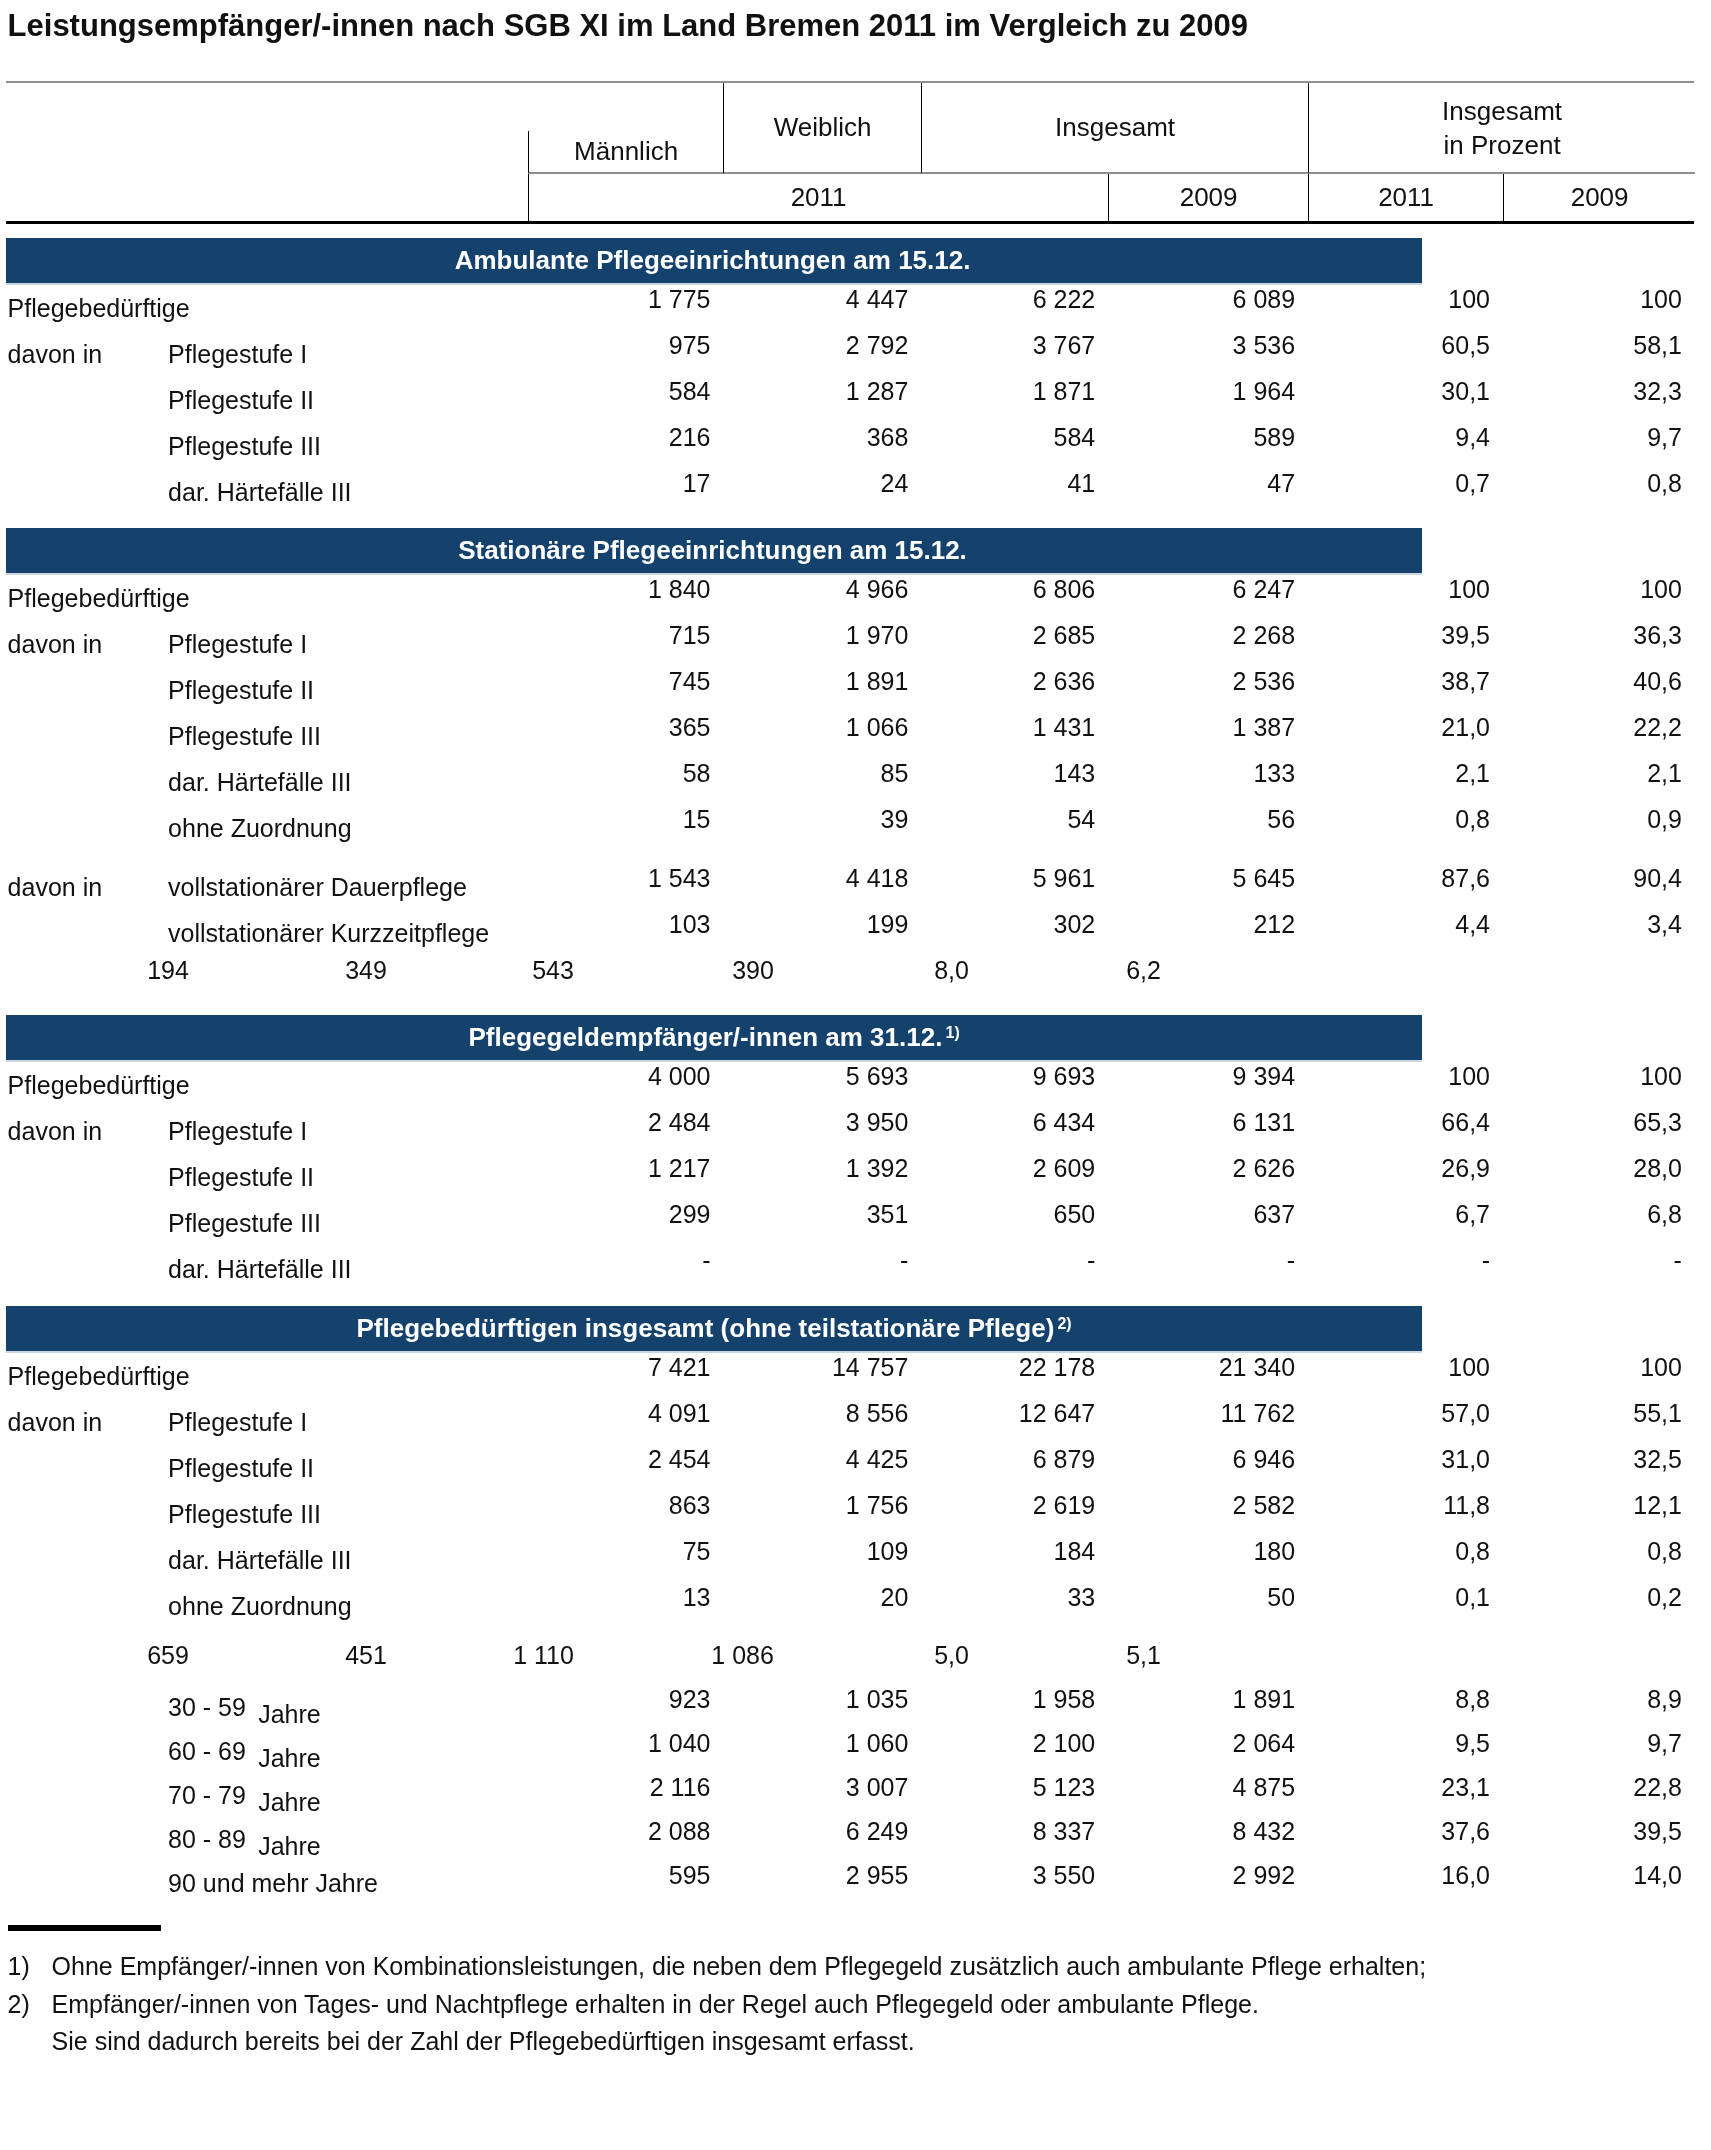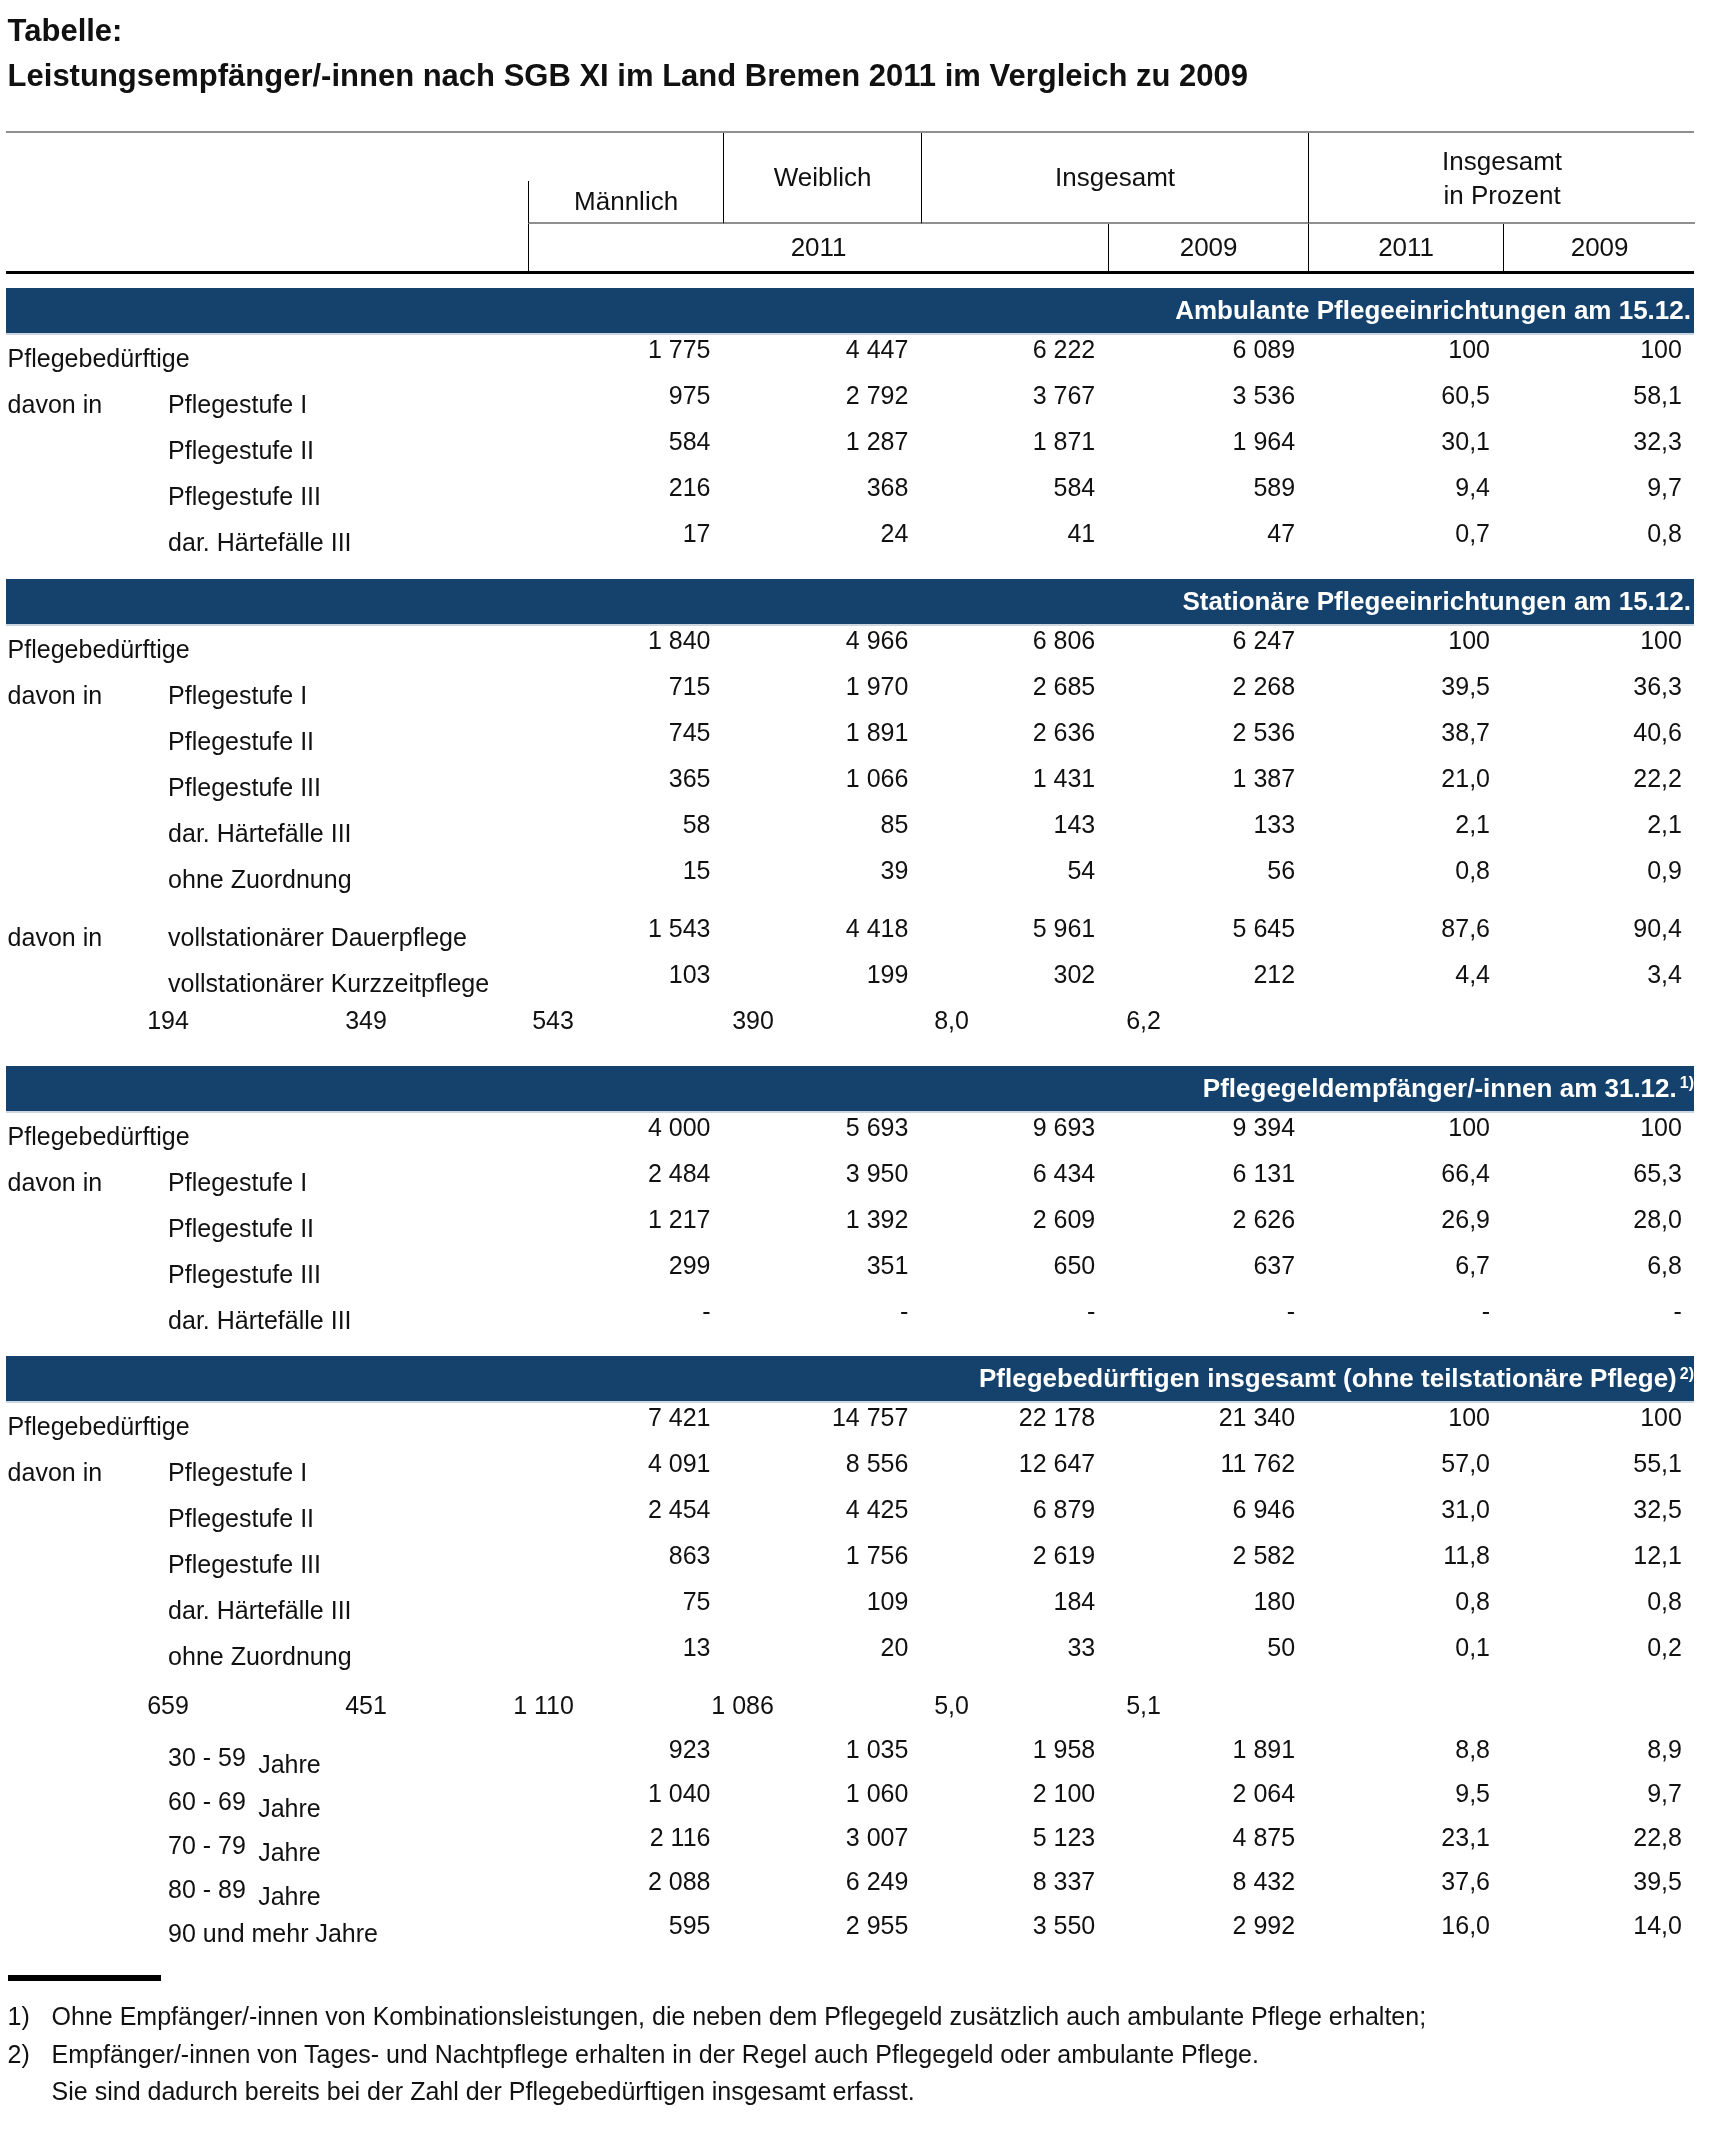--- a/index.html
+++ b/index.html
@@ -30,24 +30,24 @@
   .hc.c-weiblich  { grid-row:1; grid-column:3; }
   .hc.c-insgesamt { grid-row:1; grid-column:4/6; }
   .hc.c-prozent   { grid-row:1; grid-column:6/8; flex-direction:column; line-height:34px; }
   .hc.y1 { grid-row:2; grid-column:2/5; }
   .hc.y2 { grid-row:2; grid-column:5; }
   .hc.y3 { grid-row:2; grid-column:6; }
   .hc.y4 { grid-row:2; grid-column:7; }
 
   
   .bar {
-    margin:13.7px 0 0 6.1px; width:1688px; height:47px;
+    margin:13.7px 0 0 6.1px; width:1416px; height:47px;
     background:var(--navy); color:#ffffff;
     border-bottom:2.3px solid var(--barline);
-    display:flex; align-items:center; justify-content:flex-end;
+    display:flex; align-items:center; justify-content:center;
     font-size:26px; font-weight:bold;
   }
   .bar sup { font-size:16px; margin-left:3.1px; transform:translateY(-4.6px); }
 
   
   .group { margin-left:6.1px; width:1688px; }
   .group.gap { margin-top:12.2px; }
   .row { display:flex; height:46px; font-size:25px; }
   .group.compact .row { height:44px; }
   .lbl { width:522px; height:100%; position:relative; overflow:hidden; white-space:nowrap; }
@@ -66,21 +66,20 @@
   .footnotes { margin:17px 0 0 7.6px; font-size:25px; line-height:37px; }
   .footnote { display:flex; margin-top:1.5px; }
   .fn-marker { flex:0 0 44px; }
   .fn-text { flex:1; }
 </style>
 </head>
 <body>
 
 <div class="page">
 
-  <div class="title">Tabelle:</div>
   <div class="subtitle">Leistungsempfänger/-innen nach SGB XI im Land Bremen 2011 im Vergleich zu 2009</div>
 
   <div class="hdr">
     <div class="hc c-maennlich vline hsplit">Männlich</div>
     <div class="hc c-weiblich vline hsplit">Weiblich</div>
     <div class="hc c-insgesamt vline hsplit">Insgesamt</div>
     <div class="hc c-prozent vline hsplit">
       <span>Insgesamt</span>
       <span>in Prozent</span>
     </div>

